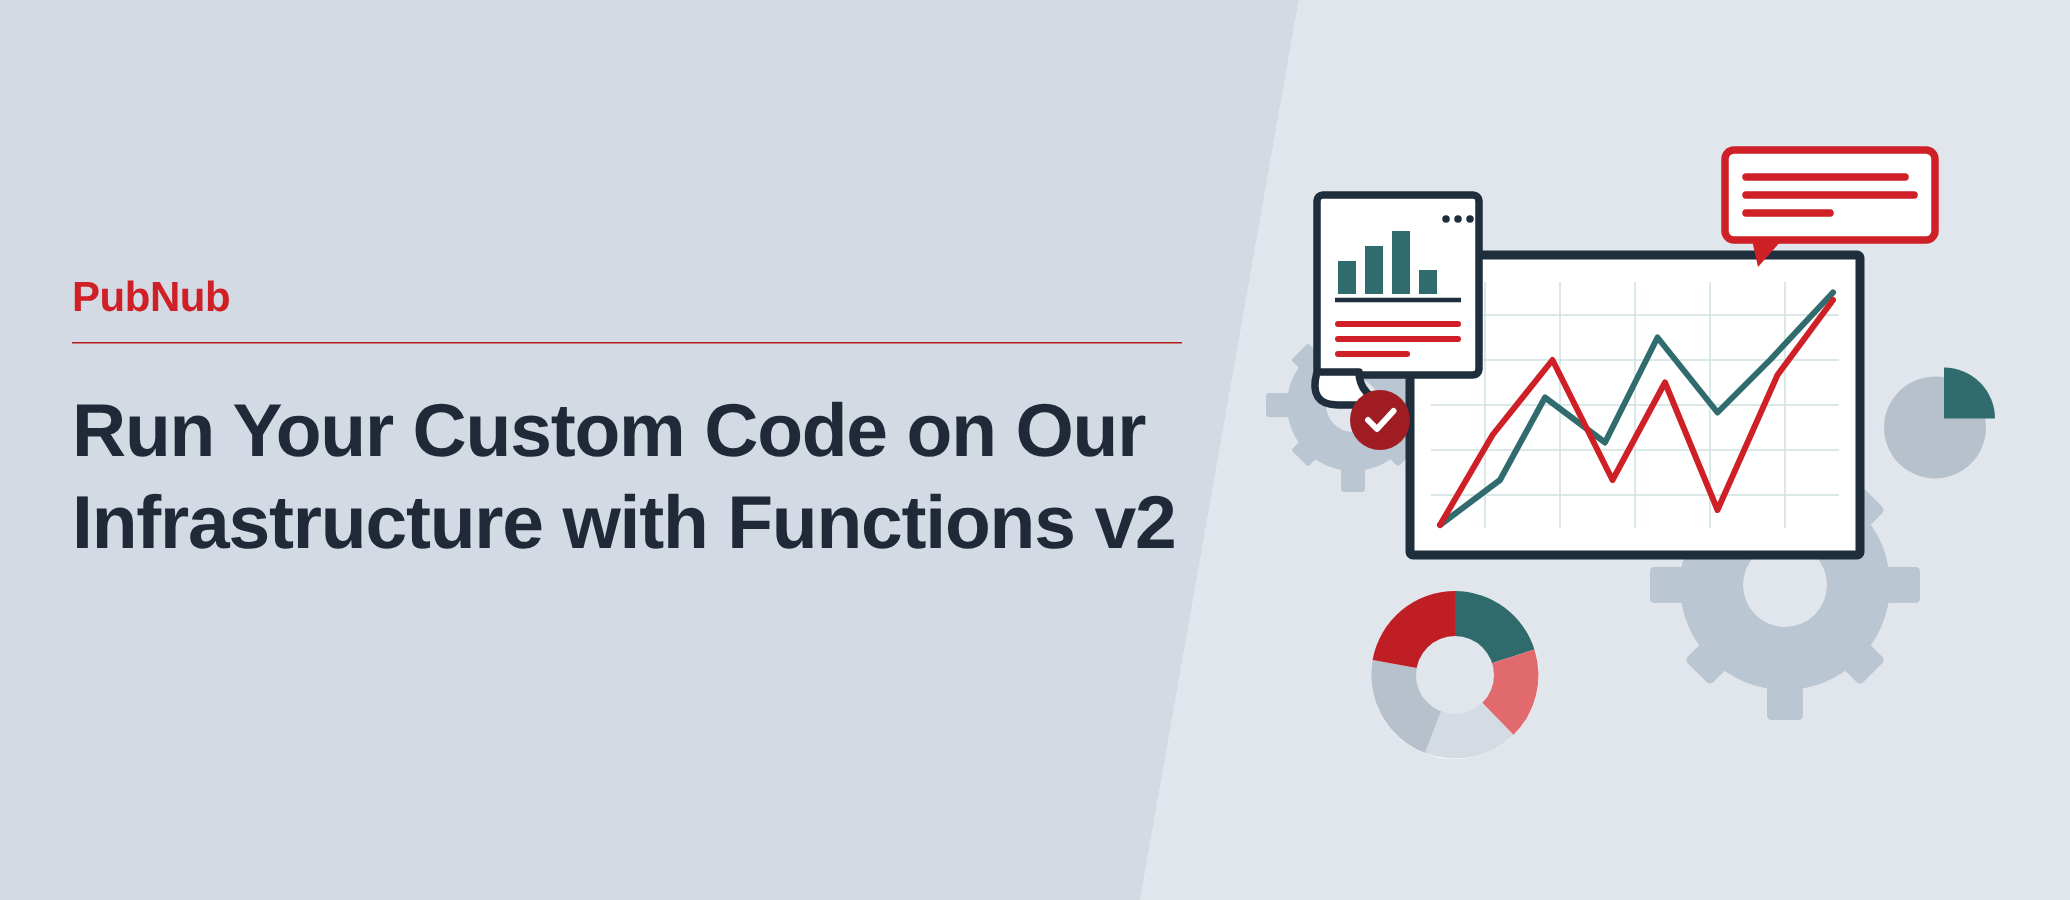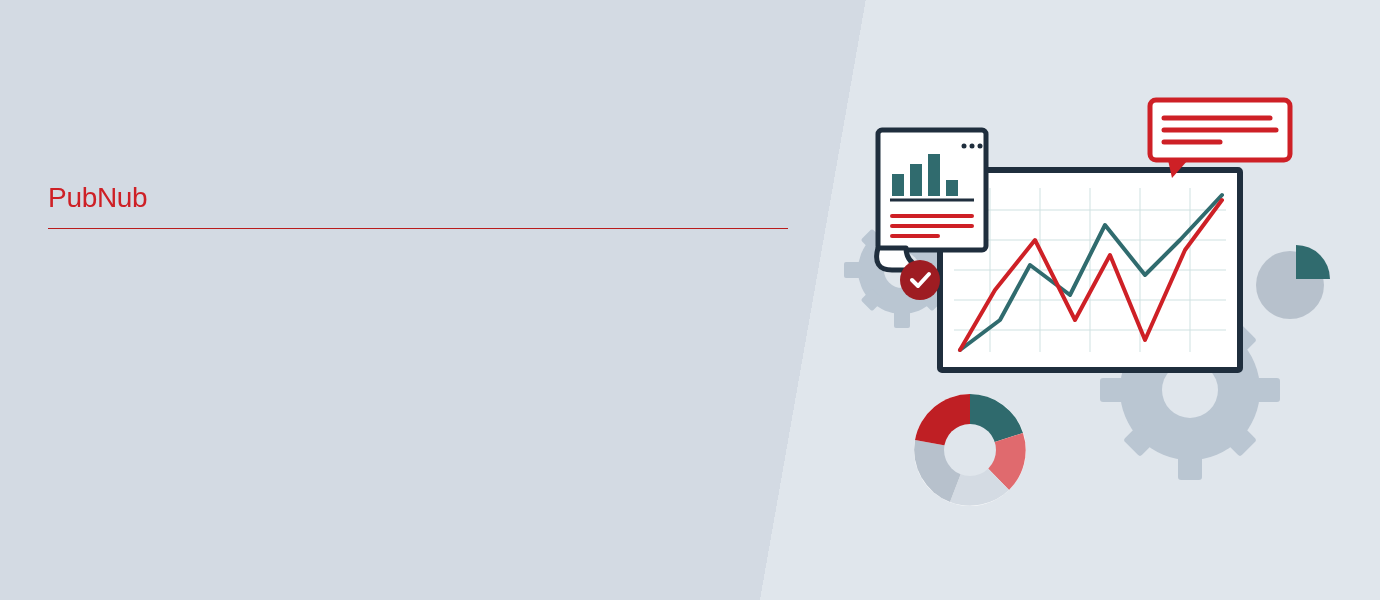--- a/index.html
+++ b/index.html
@@ -16,21 +16,21 @@
     background: linear-gradient(100deg, rgba(0,0,0,0) 0%, rgba(0,0,0,0) 30%, #e0e6ec 30%, #e0e6ec 100%);
   }
   .content {
     position: absolute;
     left: 48px;
     top: 182px;
     width: 740px;
   }
   .brand {
     font-size: 28px;
-    font-weight: 400;
+    font-weight: 700;
     letter-spacing: -0.3px;
   }
   .rule {
     margin-top: 14px;
     border: none;
     border-top: 1px solid;
     width: 740px;
   }
   .headline {
     margin-top: 28px;
@@ -48,20 +48,21 @@
   }
 </style>
 </head>
 <body>
 
 <div class="diag"></div>
 
 <div class="content">
   <div class="brand" style="color:#ce2026">PubNub</div>
   <hr class="rule" style="border-top-color: rgb(185, 28, 28);">
+  <h1 class="headline" style="color: rgb(31, 41, 55);">Run Your Custom Code on Our Infrastructure with Functions v2</h1>
 </div>
 
 <div class="illus">
   <svg viewBox="0 0 520 440" width="520" height="440">
 
     <g transform="translate(370,300)">
       <g fill="#bac6d2">
         <circle r="70"></circle>
         <g>
           <rect x="-12" y="-90" width="24" height="26" rx="3"></rect>

